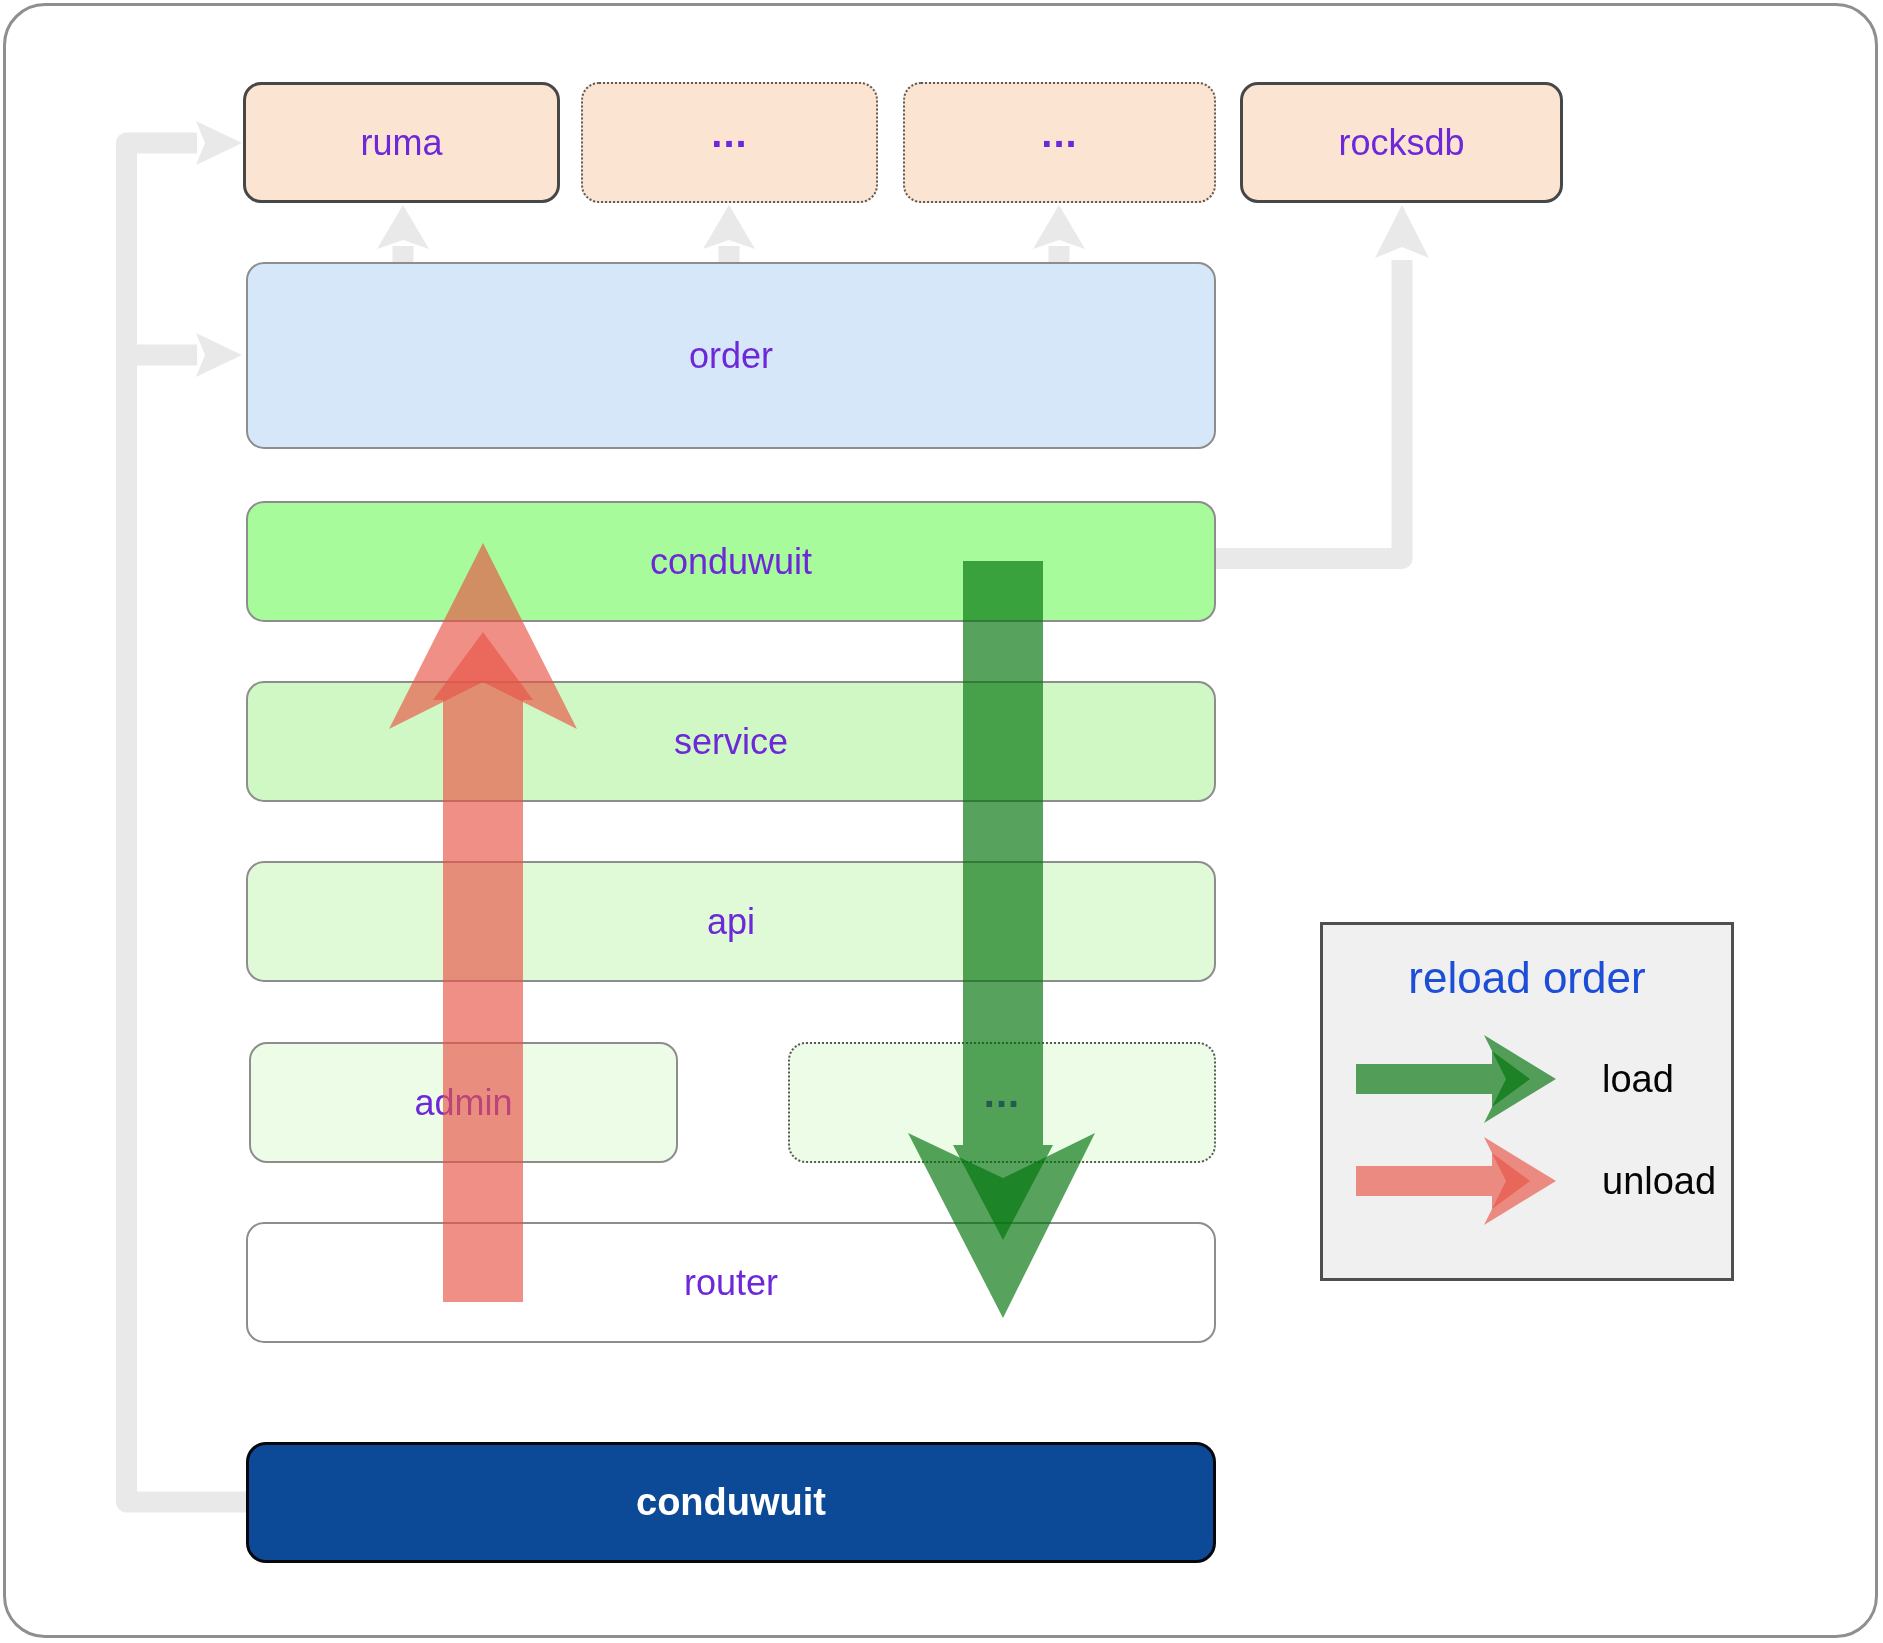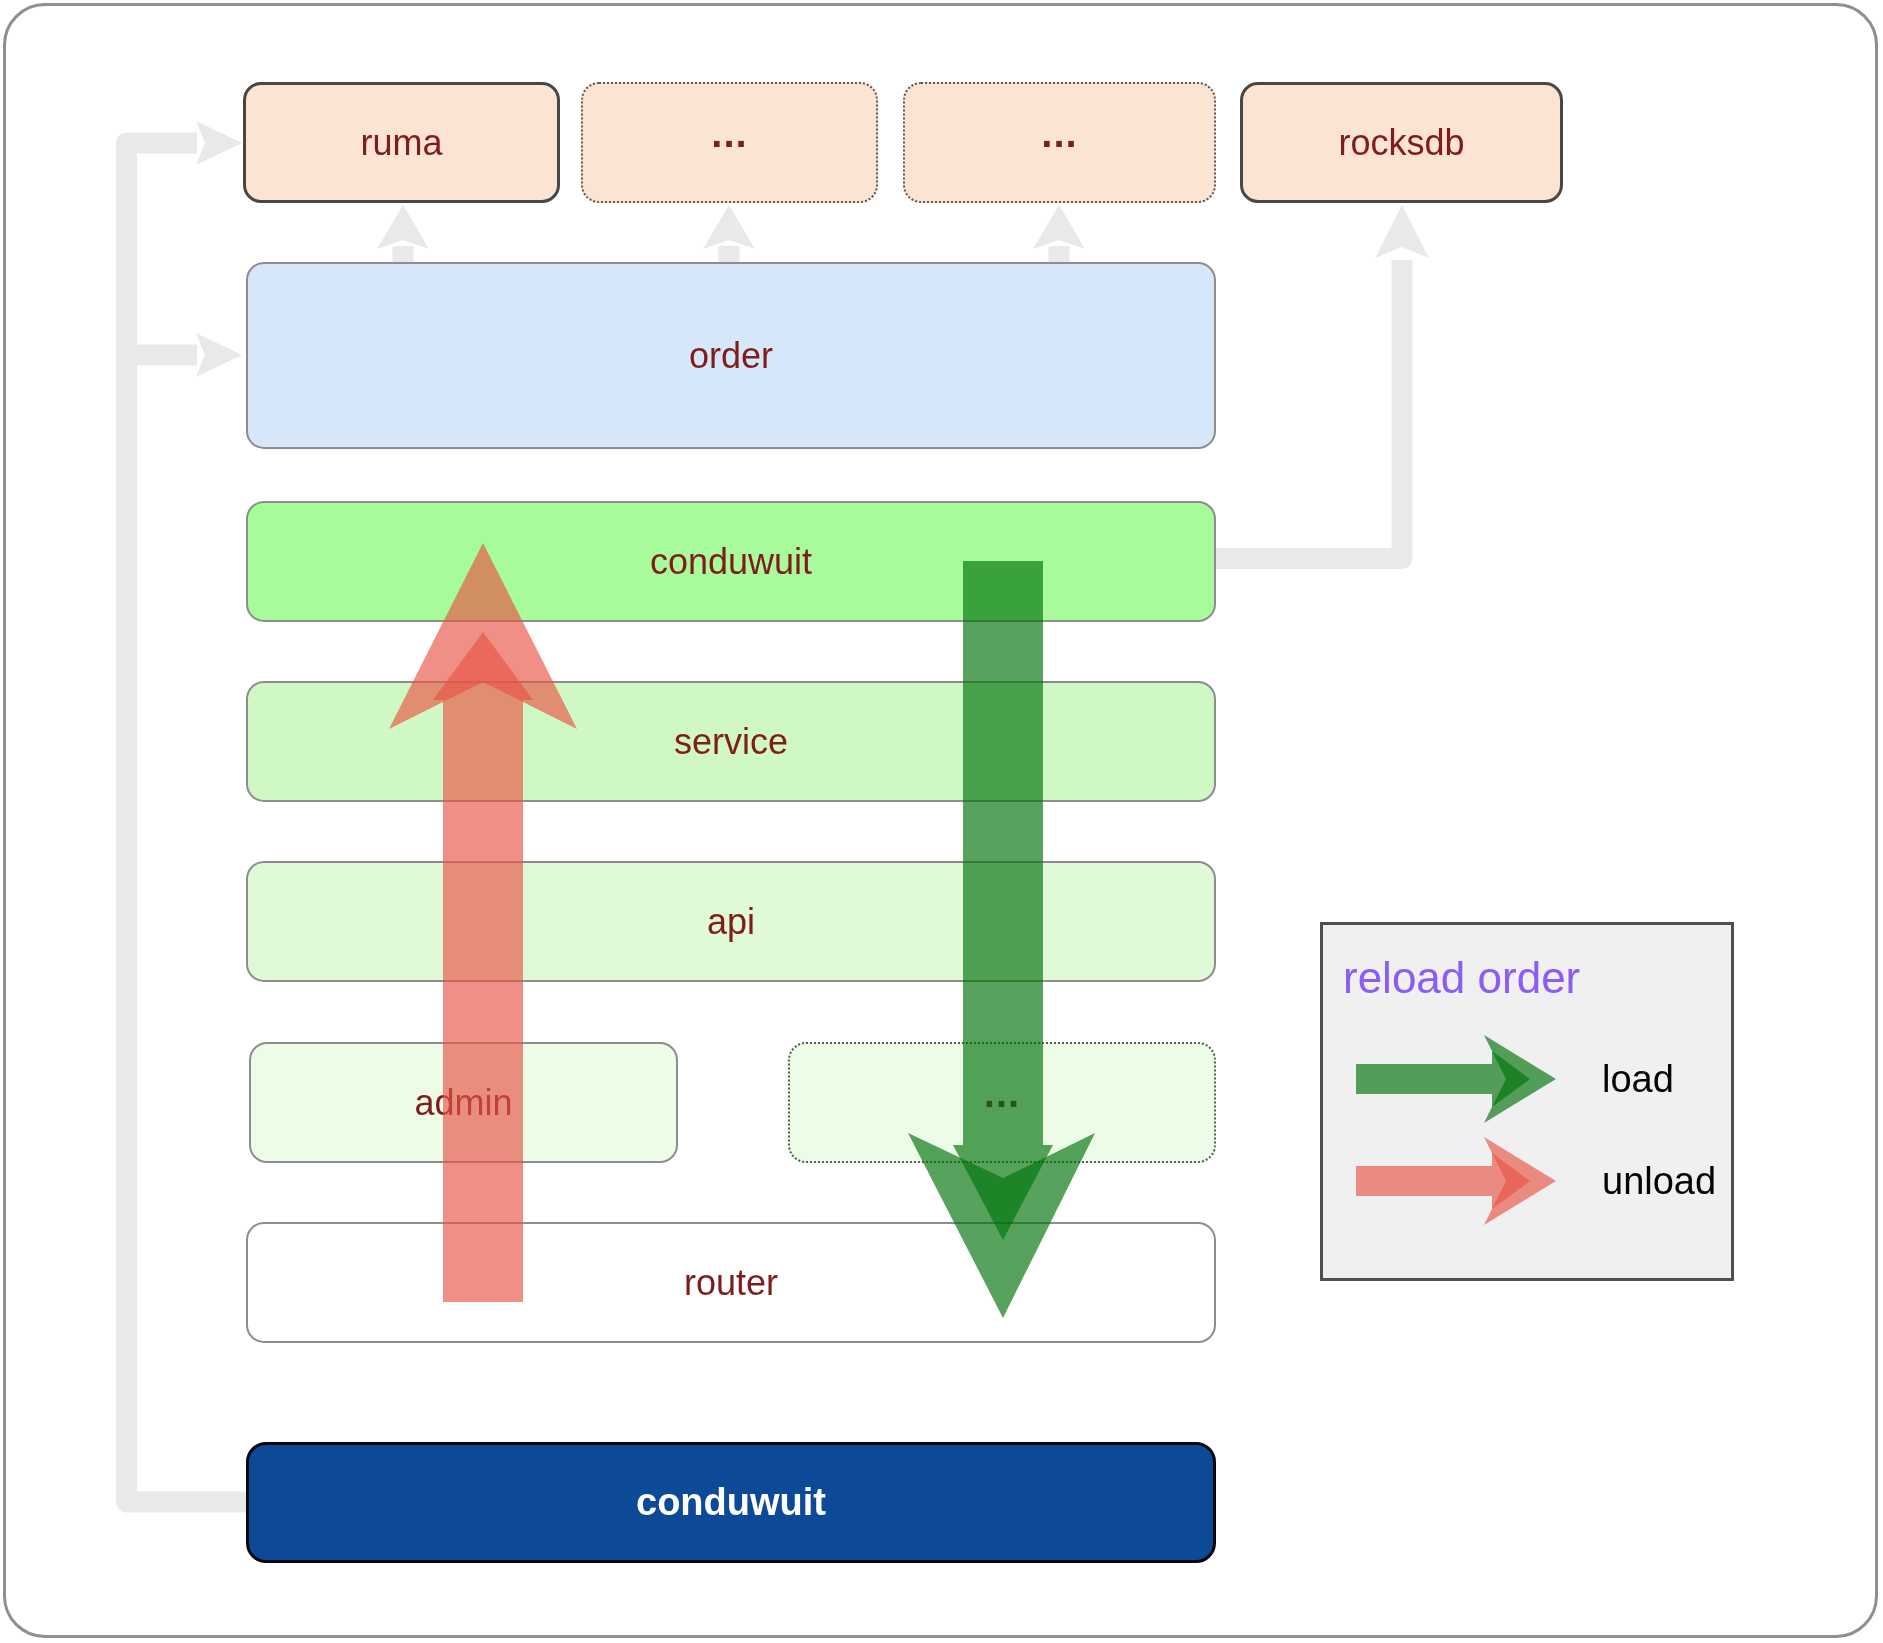--- a/index.html
+++ b/index.html
@@ -11,38 +11,38 @@
     overflow:hidden;
   }
   #canvas-border{
     position:absolute;left:3px;top:3px;width:1875px;height:1635px;
     border:3px solid #8f8f8f;border-radius:42px;box-sizing:border-box;
     pointer-events:none;
   }
   .box{
     position:absolute;display:flex;align-items:center;justify-content:center;
     box-sizing:border-box;border-radius:18px;
-    font-size:36px;color:#7f1d1d;z-index:2;
+    font-size:36px;color:#6d28d9;z-index:2;
   }
   .border-dark{border:3px solid #474747;}
   .border-gray{border:2px solid #8d8d8d;}
   .border-dotted{border:2px dotted #5a5a5a;}
   .ellipsis-label{font-weight:700;font-size:40px;transform:translateY(-9px);letter-spacing:1px;}
   #box-conduwuit{border:3px solid #06060d;color:#ffffff;font-weight:700;font-size:38px;border-radius:20px;}
   .layer-svg{position:absolute;left:0;top:0;pointer-events:none;}
   #connector-layer{z-index:1;}
   #flow-layer{z-index:3;}
   #legend{
     position:absolute;left:1320px;top:922px;width:414px;height:359px;
     border:3px solid #4f4f4f;box-sizing:border-box;z-index:2;
     display:flex;flex-direction:column;align-items:flex-start;
   }
   #legend-title{
-    width:100%;margin-top:28px;
-    font-size:44px;color:#8b5cf6;padding-left:20px;
+    width:100%;text-align:center;margin-top:28px;
+    font-size:44px;color:#1d4ed8;
   }
   .legend-row{display:flex;align-items:center;margin-left:33px;}
   .legend-row-load{margin-top:30px;justify-content:flex-end;}
   .legend-row-unload{margin-top:10px;}
   .legend-arrow-svg{width:210px;height:92px;display:block;}
   .legend-item-label{font-size:38px;color:#050505;margin-left:36px;}
 </style>
 </head>
 <body>
 

